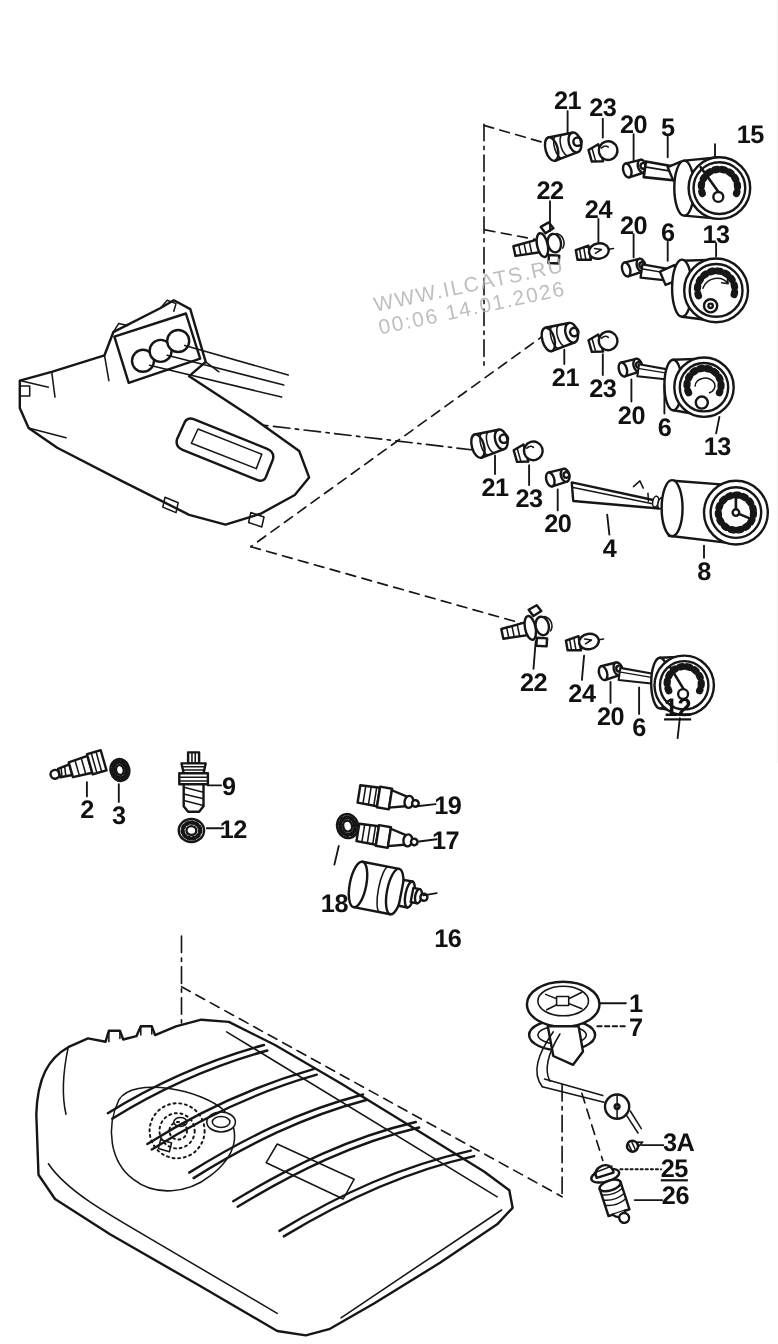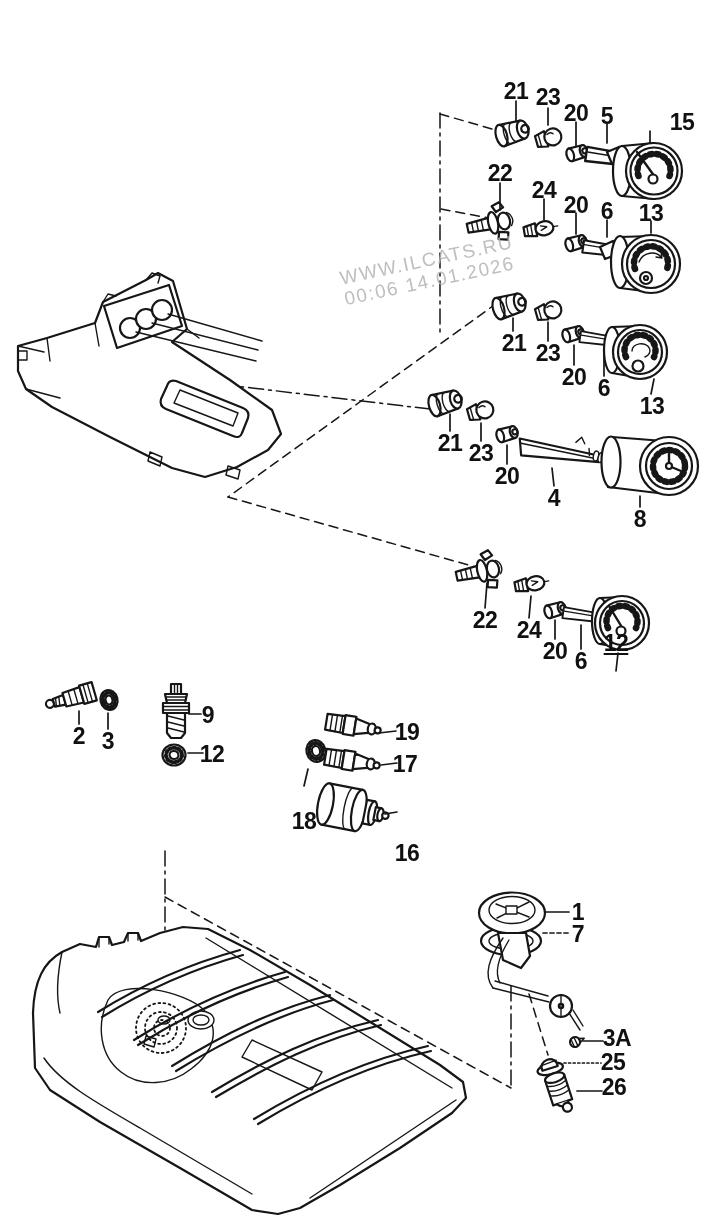--- a/index.html
+++ b/index.html
@@ -360,17 +360,17 @@
       <span class="callout" style="left: 108px; top: 730px;">3</span>
       <span class="callout" style="left: 208px; top: 704px;">9</span>
       <span class="callout" style="left: 212px; top: 743px;">12</span>
       <span class="callout" style="left: 407px; top: 721px;">19</span>
       <span class="callout" style="left: 405px; top: 753px; text-align: center;">17</span>
       <span class="callout" style="left: 304px; top: 810px;">18</span>
       <span class="callout" style="left: 407px; top: 842px;">16</span>
       <span class="callout" style="left: 578px; top: 901px;">1</span>
       <span class="callout" style="left: 578px; top: 923px;">7</span>
       <span class="callout" style="left: 617px; top: 1027px;">3A</span>
-      <span class="callout" style="left: 613px; top: 1051px;">25</span>
+      <span class="callout" style="left: 613px; top: 1051px; text-decoration: underline;">25</span>
       <span class="callout" style="left: 614px; top: 1076px;">26</span>
     </div>
 
 </div>
 
 </body></html>

